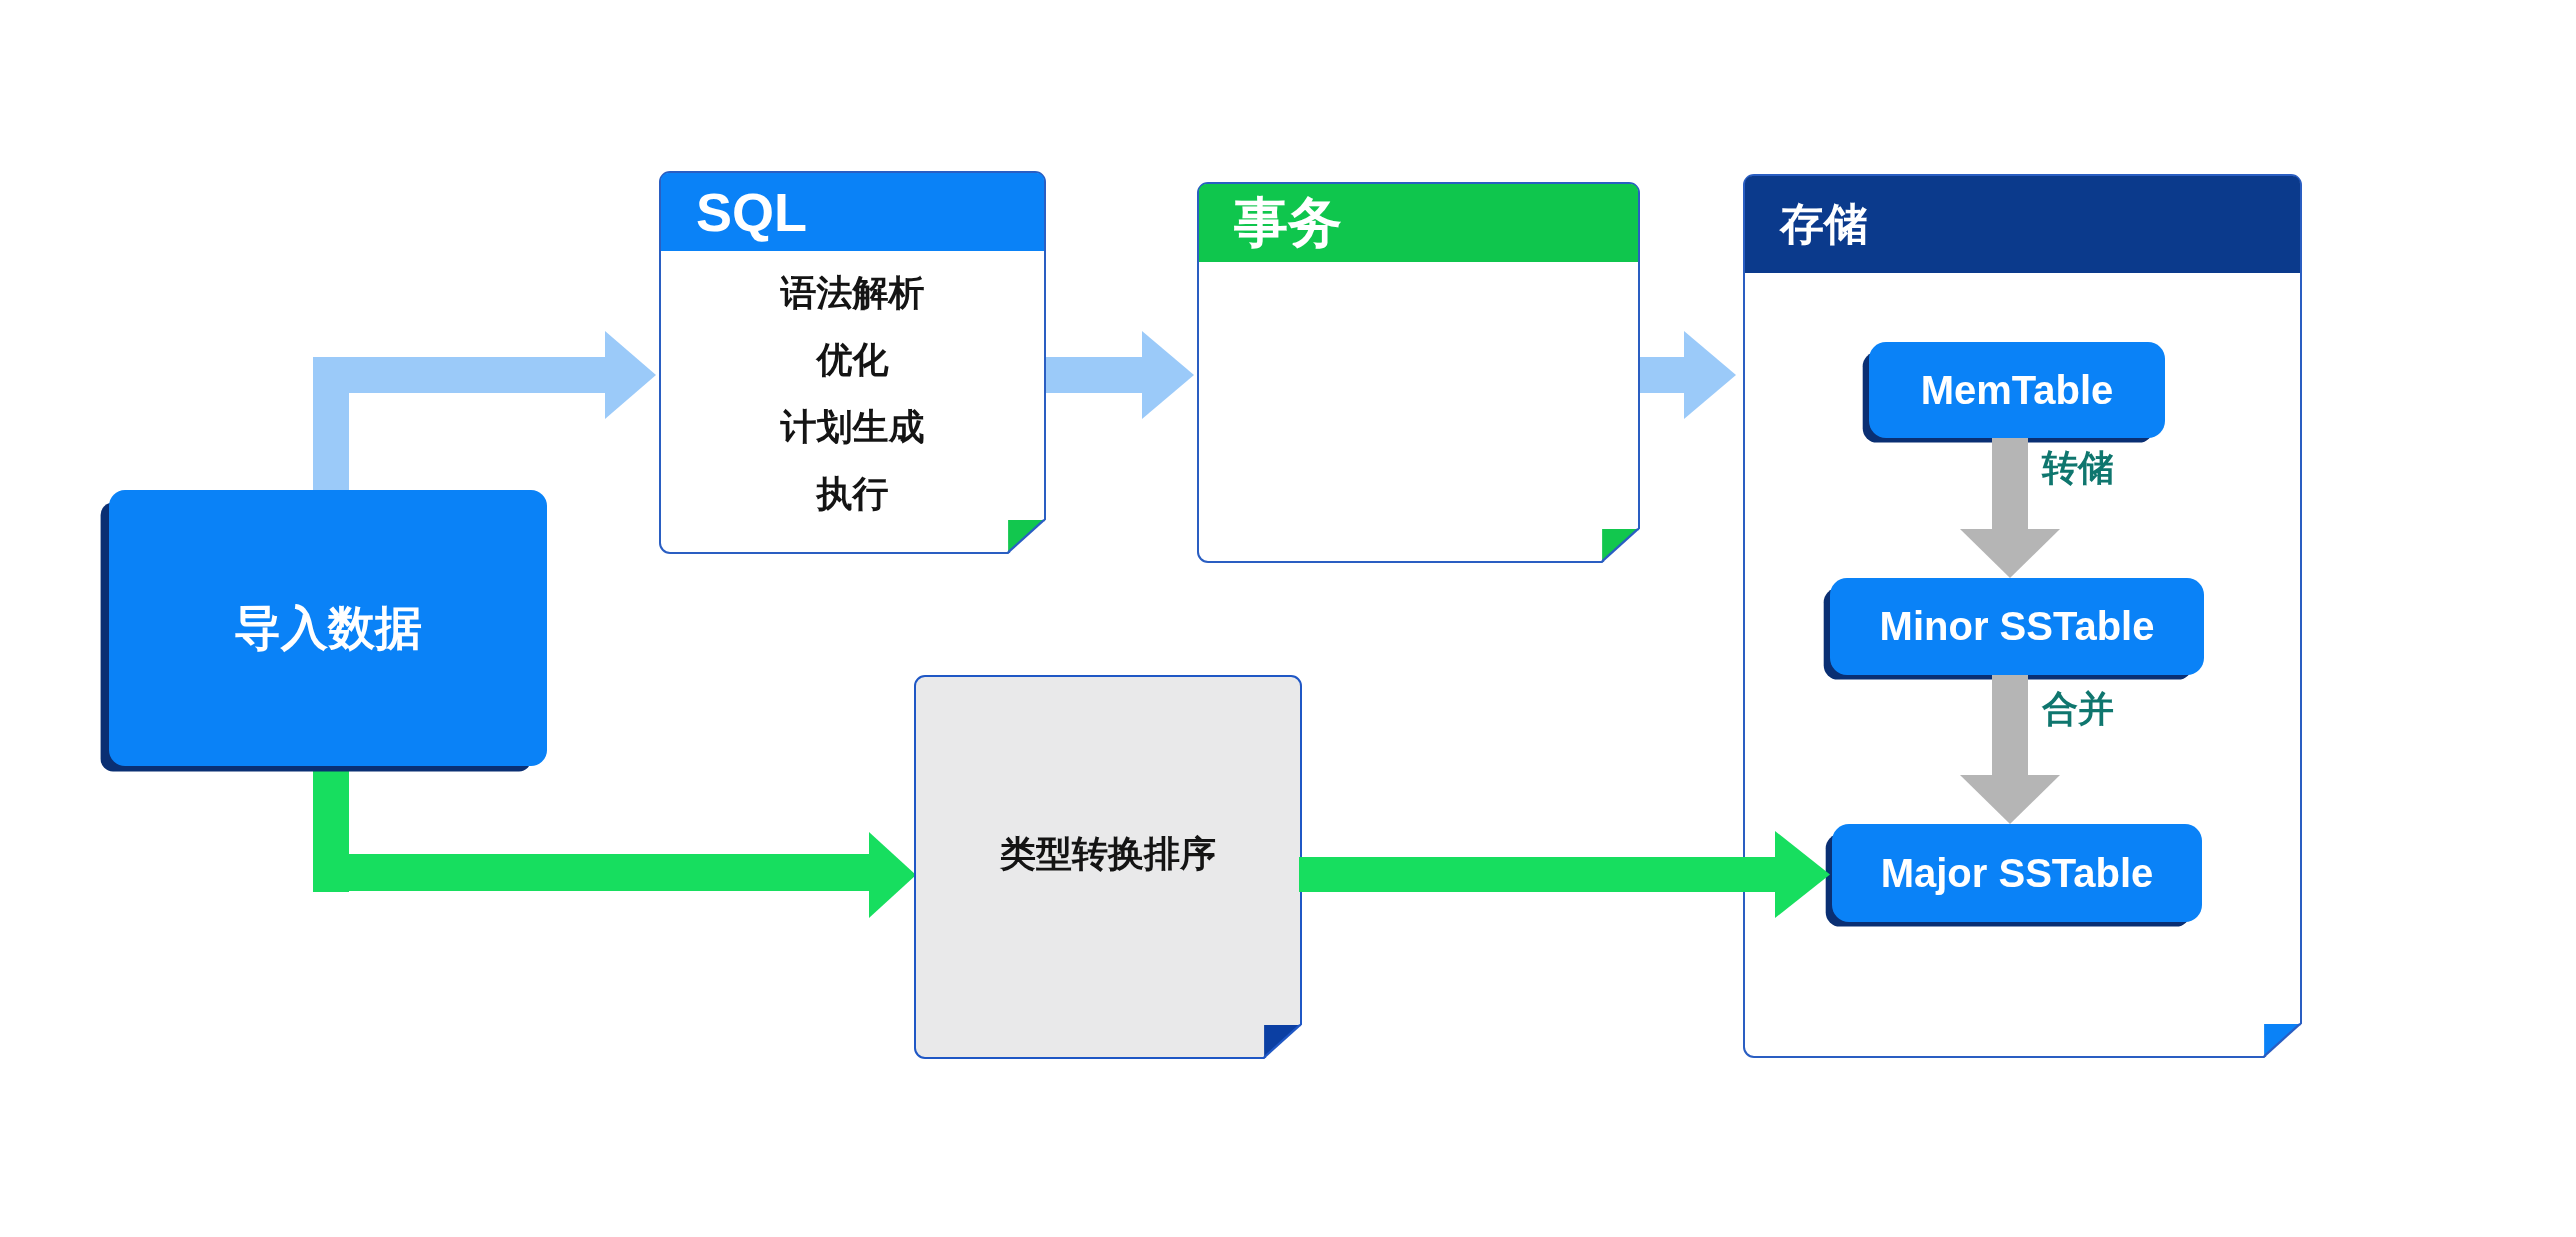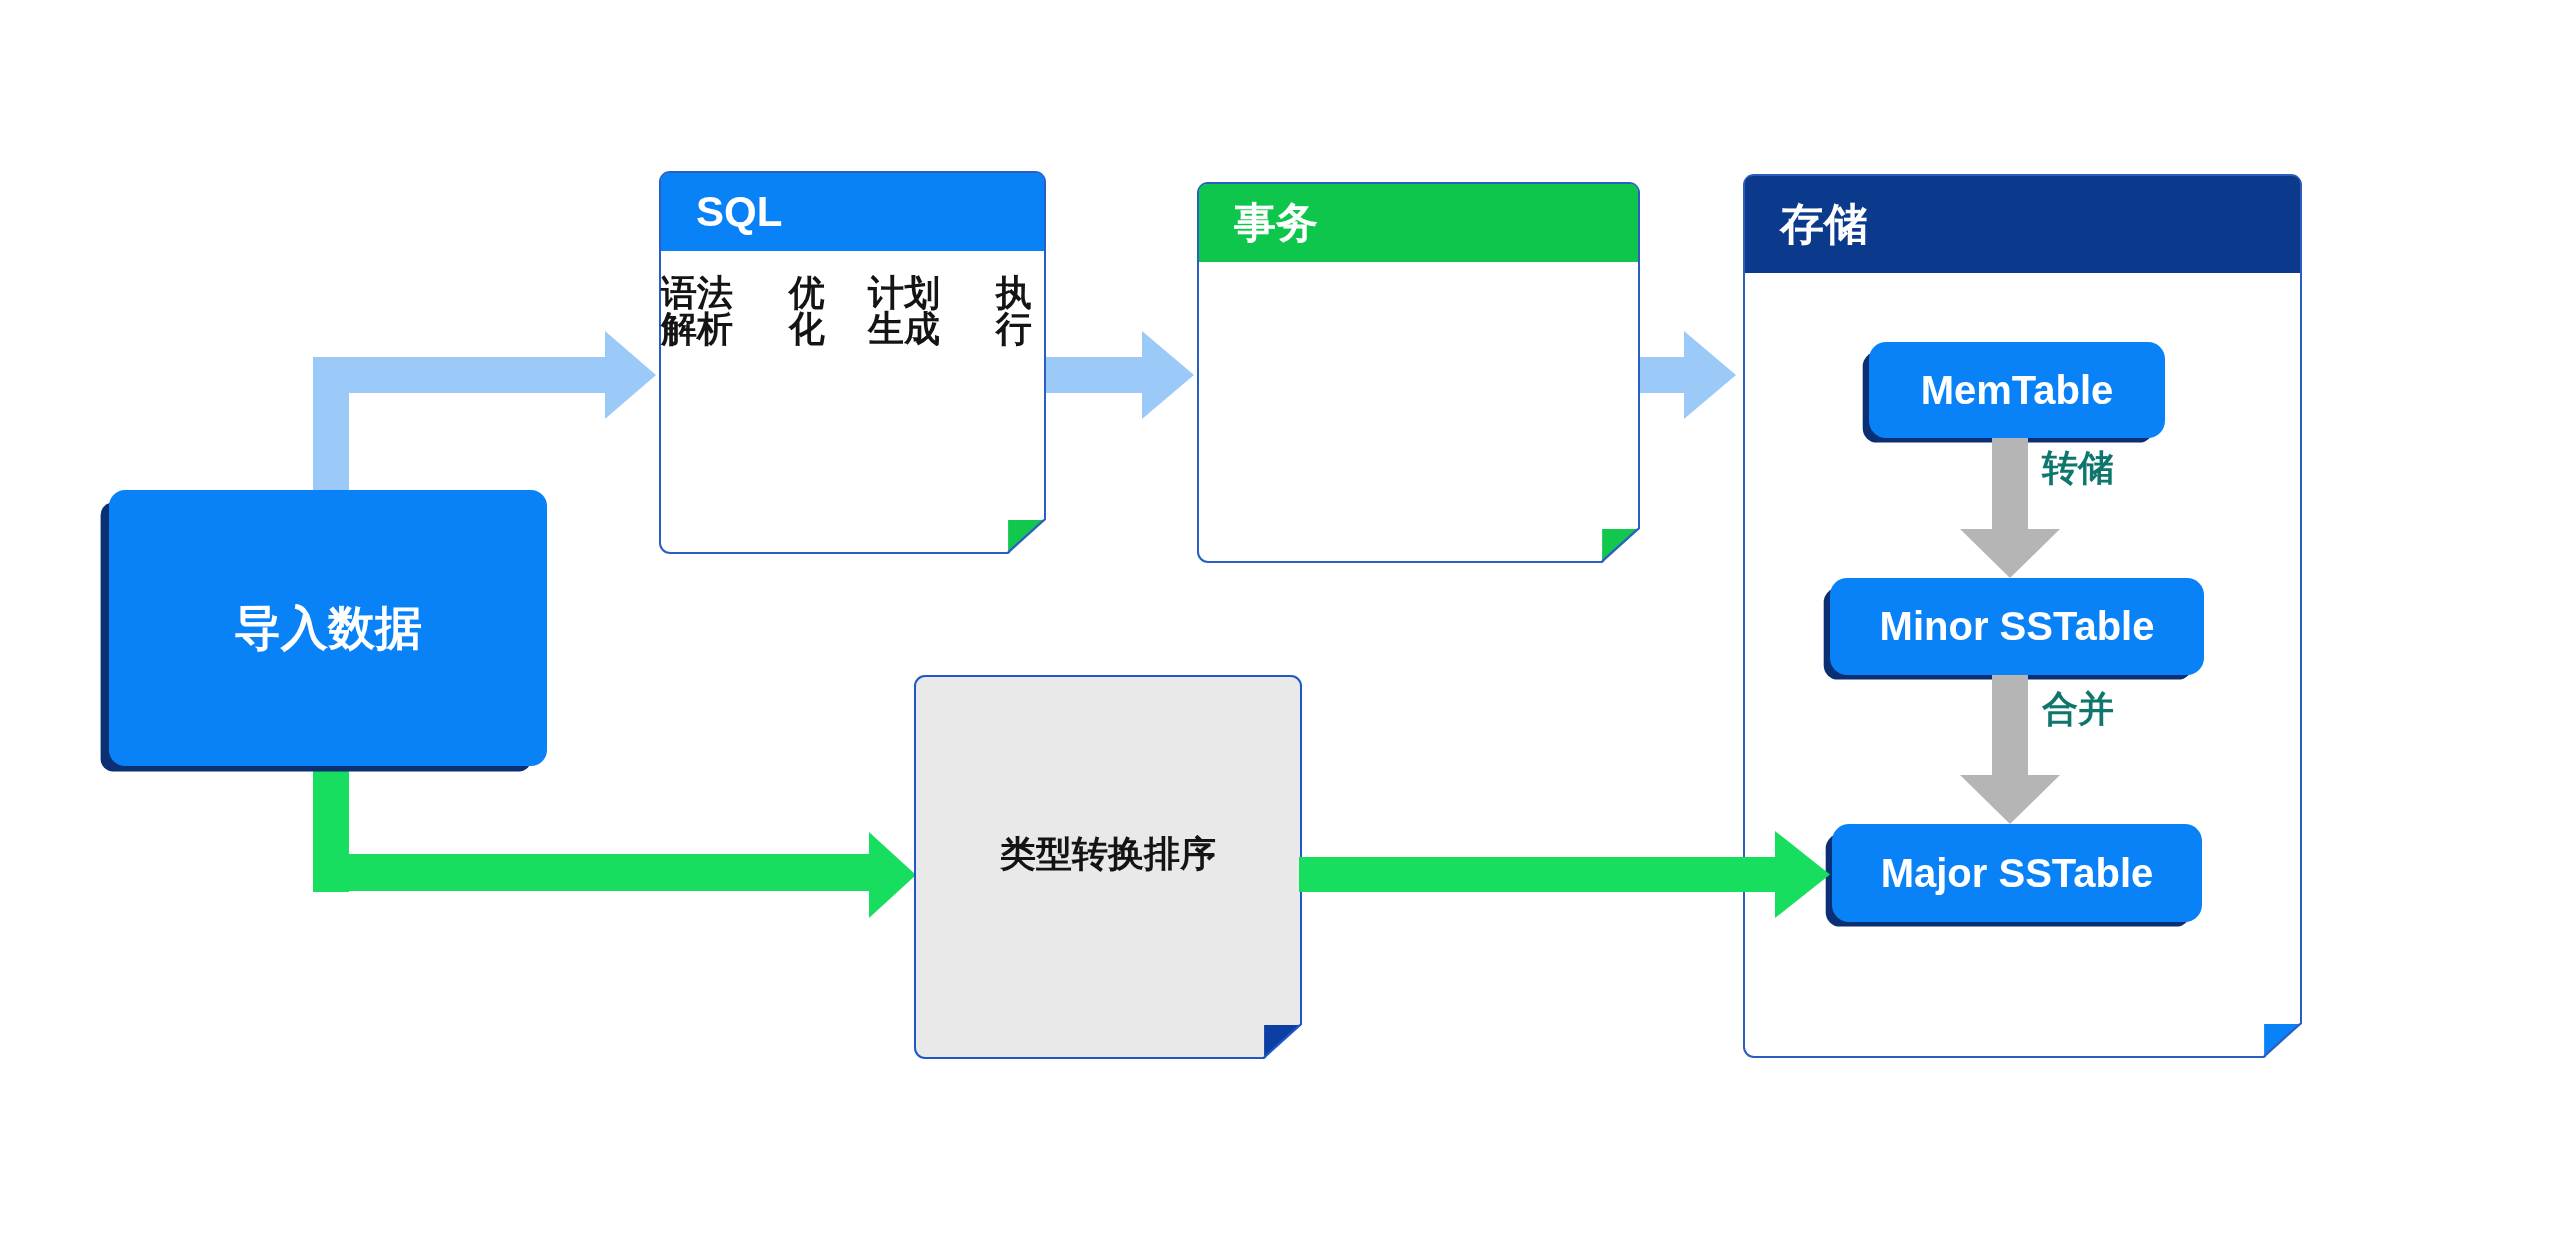--- a/index.html
+++ b/index.html
@@ -2,25 +2,25 @@
 <html style="font-size:14.6px"><head>
 <meta charset="utf-8">
 <style>
   html,body{margin:0;padding:0;background:#ffffff;}
   body{width:2576px;height:1237px;font-family:"Liberation Sans","DejaVu Sans",sans-serif;}
   #canvas{position:relative;width:2576px;height:1237px;background:#ffffff;overflow:hidden;}
 
   
   .note{position:absolute;background:#ffffff;border:2.7px solid #2a5ec2;border-radius:11px;box-sizing:border-box;}
   .note-header{display:flex;align-items:center;padding-left:35px;color:#ffffff;
-               font-weight:700;font-size:42px;border-radius:7.3px 7.3px 0 0;box-sizing:border-box;width:100%;}
+               font-weight:700;font-size:54px;border-radius:7.3px 7.3px 0 0;box-sizing:border-box;width:100%;}
   .hdr-blue{background:#0a82f7;}
   .hdr-green{background:#0fc64d;}
   .hdr-navy{background:#0b3a8c;}
-  .body-items{display:flex;flex-direction:row;align-items:center;box-sizing:border-box;}
+  .body-items{display:flex;flex-direction:column;align-items:center;box-sizing:border-box;}
   .item{font-size:36px;font-weight:700;color:#141414;line-height:1;}
 
   
   .bignode{position:absolute;background:#0a82f7;border-radius:14.6px;color:#ffffff;font-weight:700;
            display:flex;align-items:center;justify-content:center;
            box-shadow:-12px 9px 0 -3.6px #0a2f73;}
   .chip{position:absolute;background:#0a82f7;border-radius:17px;color:#ffffff;font-weight:700;font-size:40px;
         display:flex;align-items:center;justify-content:center;
         box-shadow:-9px 7.3px 0 -2.7px #0a2f73;}
 

